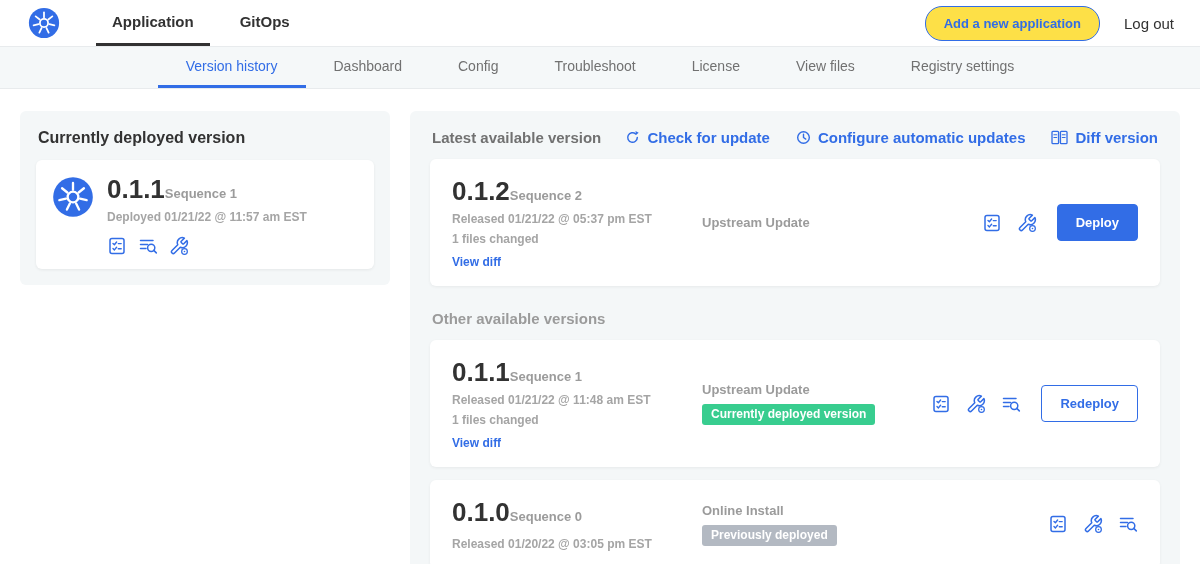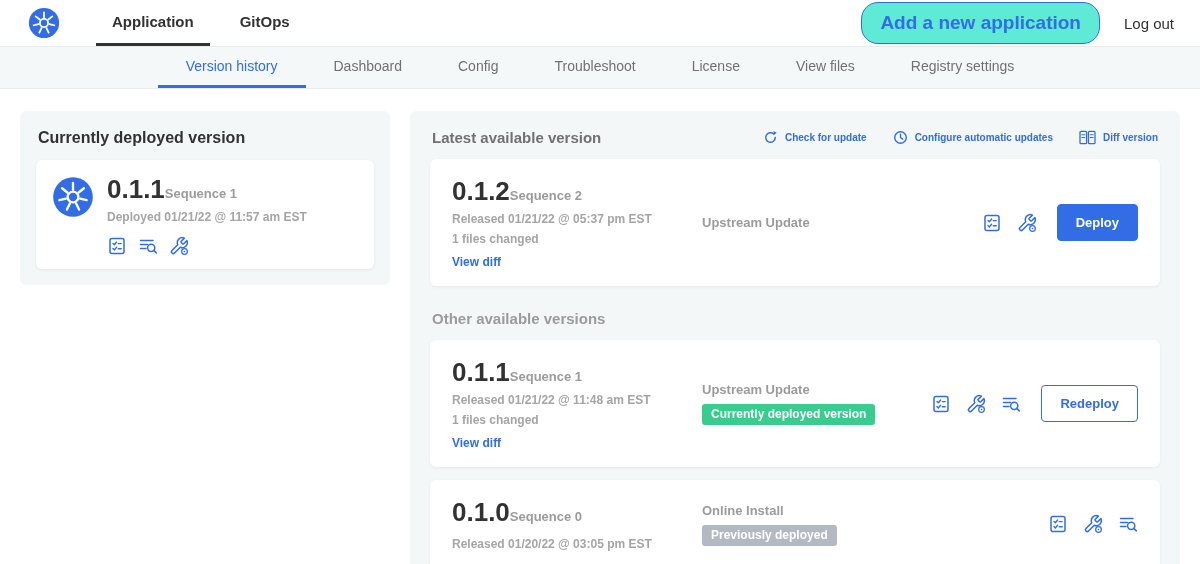--- a/index.html
+++ b/index.html
@@ -27,22 +27,22 @@
   .top-tab {
     display:flex; align-items:center;
     padding:0 16px; margin-right:14px;
     font-size:15px; font-weight:700; color:#323232;
     border-bottom:3px solid transparent;
     cursor:pointer;
   }
   .top-tab.active { border-bottom-color:#323232; }
   .top-right { margin-left:auto; display:flex; align-items:center; gap:24px; }
   .add-app-btn {
-    background:#5eead4; border:1px solid #326de6; color:#326de6;
-    font-family:inherit; font-size:19px; font-weight:700;
+    background:#fde047; border:1px solid #326de6; color:#326de6;
+    font-family:inherit; font-size:13px; font-weight:700;
     border-radius:17px; padding:9px 18px; cursor:pointer;
   }
   .logout { font-size:15px; color:#323232; cursor:pointer; }
 
   
   .subnav {
     height:42px; background:#f5f8f9;
     border-bottom:1px solid #e8ebed;
     display:flex; justify-content:center;
   }
@@ -76,21 +76,21 @@
   .icon-row { display:flex; gap:11px; margin-top:12px; }
   .action-icon { width:20px; height:20px; color:#326de6; cursor:pointer; }
 
   
   .available-panel { flex:1; padding:16px 20px 20px; }
   .ap-header { display:flex; align-items:center; justify-content:space-between; padding:2px 2px 0; }
   .ap-title { font-size:15px; font-weight:700; color:#717171; }
   .ap-actions { display:flex; gap:26px; }
   .ap-action {
     display:flex; align-items:center; gap:7px;
-    font-size:10px; font-weight:700; color:#326de6; cursor:pointer;
+    font-size:15px; font-weight:700; color:#326de6; cursor:pointer;
   }
   .ap-action .icon { width:15px; height:15px; color:#326de6; }
 
   .version-card {
     margin-top:13px; background:#fff; border-radius:6px;
     box-shadow:0 1px 3px rgba(50,50,50,.07);
     padding:17px 22px; display:flex; align-items:center;
   }
   .vc-left { width:250px; flex:none; }
   .vc-files-row { display:flex; gap:9px; margin-top:6px; align-items:baseline;flex-direction:column; }

